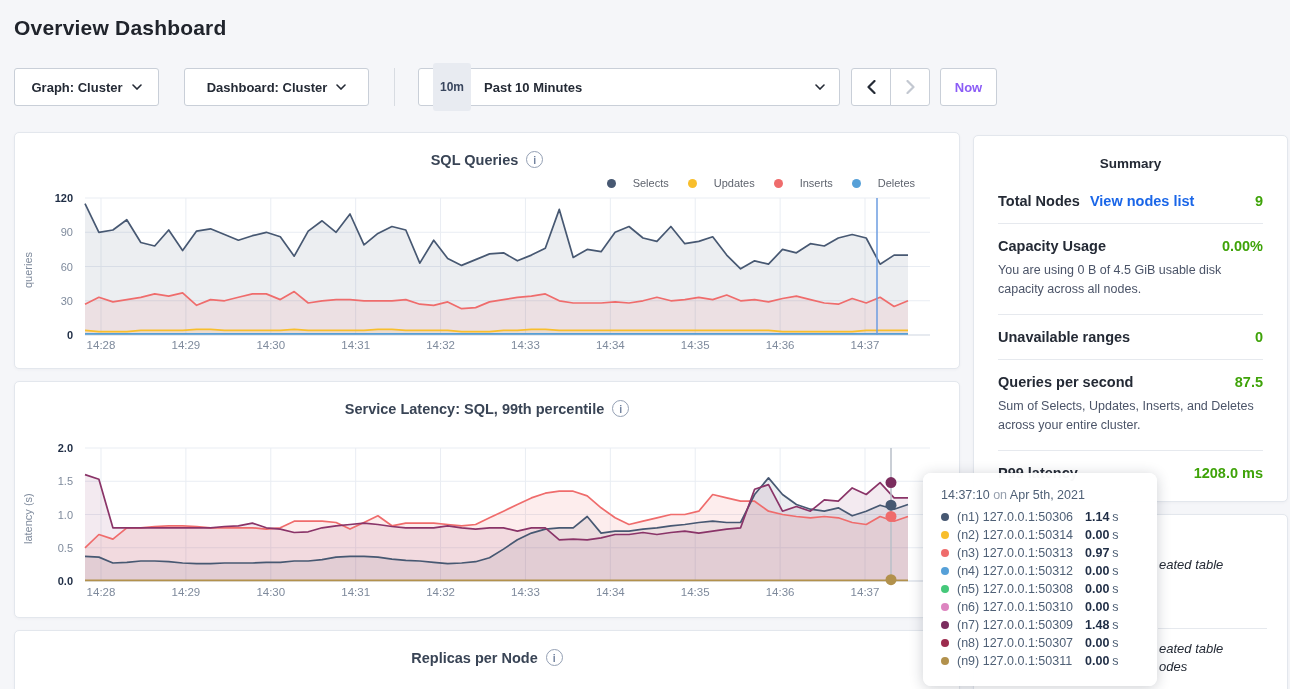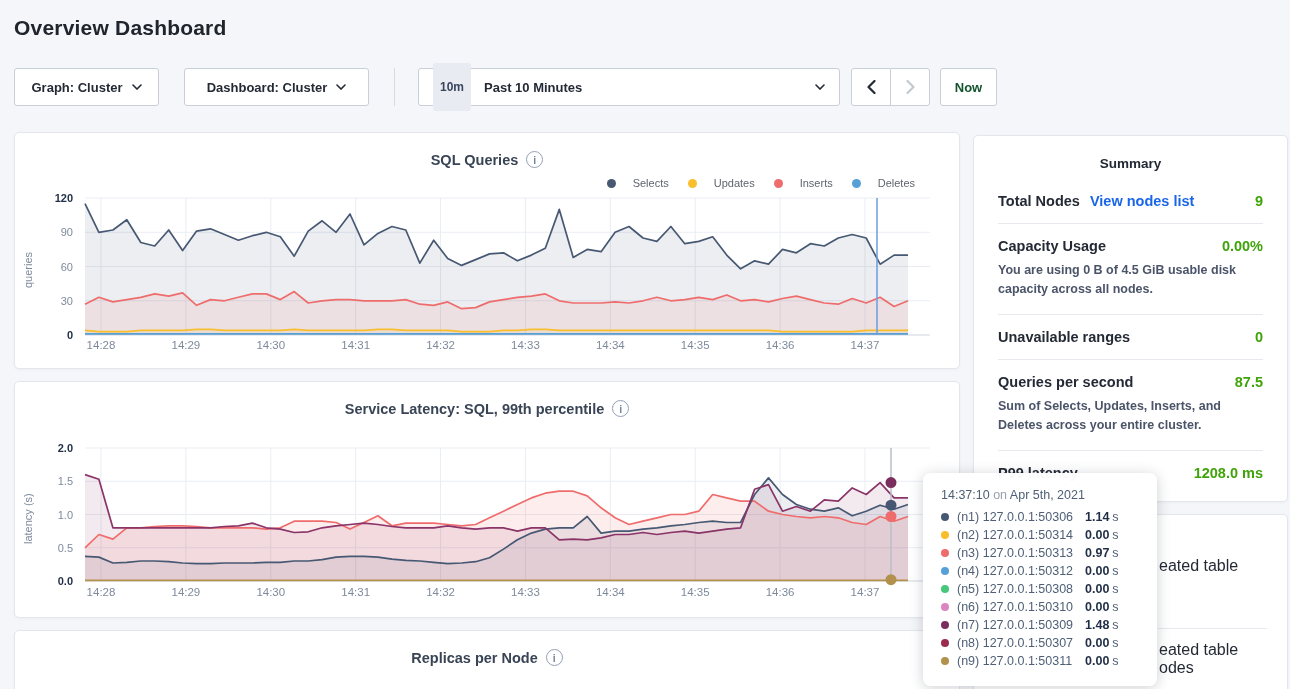--- a/index.html
+++ b/index.html
@@ -14,21 +14,21 @@
   .btn { position:absolute; height:38px; background:#fff; border:1px solid #c9cfd8; border-radius:3px;
          display:flex; align-items:center; justify-content:center; font-size:13px; font-weight:700; color:#242a35; cursor:pointer; }
   .dd-graph { left:14px; width:145px; }
   .dd-dash { left:184px; width:185px; }
   .ctrl-divider { position:absolute; left:394px; top:0; width:1px; height:38px; background:#d8dce2; }
   .time-range { left:418px; width:422px; justify-content:flex-start; padding:0 14px; }
   .time-badge { background:#e8ebf1; color:#39465e; font-size:12px; font-weight:700; border-radius:3px; padding:17px 7px; margin-right:13px; }
   .time-chev { margin-left:auto; }
   .nav-prev { left:851px; width:40px; border-radius:3px 0 0 3px; }
   .nav-next { left:890px; width:40px; border-radius:0 3px 3px 0; }
-  .now-btn { left:940px; width:57px; color:#14532d; }
+  .now-btn { left:940px; width:57px; color:#8b5cf6; }
   .chev-svg { display:block; }
 
   
   .panel { position:absolute; background:#fff; border:1px solid #e3e7ed; border-radius:5px; box-shadow:0 1px 3px rgba(40,50,70,.04); }
   .chart-panel-1 { left:14px; top:132px; width:946px; height:237px; }
   .chart-panel-2 { left:14px; top:381px; width:946px; height:237px; }
   .chart-panel-3 { left:14px; top:630px; width:946px; height:120px; }
   .chart-title { position:absolute; top:18px; left:0; width:100%; display:flex; align-items:center; justify-content:center; gap:8px;
                  font-size:14.5px; font-weight:700; color:#394455; }
   .info-icon { width:17px; height:17px; border:1px solid #94a0b4; border-radius:50%; color:#7484a0; font-size:10.5px;
@@ -40,24 +40,24 @@
           writing-mode:vertical-rl; transform:rotate(180deg); height:84px; text-align:center; }
   .chart-svg { position:absolute; left:0; top:55px; }
 
   
   .summary-panel { left:973px; top:135px; width:315px; height:367px; padding:16px 24px 0 24px; }
   .summary-title { text-align:center; font-size:13.5px; font-weight:700; color:#242a35; margin-top:4px; margin-bottom:22px; }
   .sum-row { display:flex; align-items:baseline; font-size:14.5px; font-weight:700; color:#242a35; }
   .sum-row .spacer { flex:1; }
   .sum-value { color:#3fa309; font-weight:700; }
   .sum-link { color:#1a66e8; margin-left:10px; cursor:pointer; }
-  .sum-desc { font-size:12.5px; font-weight:700; color:#4b5468; line-height:1.55; margin-top:7px; }
+  .sum-desc { font-size:12.5px; font-weight:400; color:#4b5468; line-height:1.55; margin-top:7px; }
   .sum-div { height:1px; background:#e6e9ee; margin:14px 0; }
   .events-panel { left:973px; top:514px; width:315px; height:200px; }
-  .ev-frag { position:absolute; font-size:16px; color:#242a35; white-space:nowrap; }
+  .ev-frag { position:absolute; font-size:13px; color:#242a35; white-space:nowrap;font-style:italic; }
   .ev-div { position:absolute; left:184px; right:20px; height:1px; background:#e6e9ee; }
 
   
   .tooltip { position:absolute; left:923px; top:473px; width:234px; height:213px; background:rgba(255,255,255,.97);
              border-radius:8px; box-shadow:0 2px 14px rgba(30,40,60,.22); z-index:50; padding:15px 0 0 18px; }
   .tt-header { font-size:12.5px; color:#4f6076; margin-bottom:6px; }
   .tt-on { color:#97a0ae; }
   .tt-row { display:flex; align-items:center; height:18px; font-size:12.5px; color:#4f6076; }
   .tt-dot { width:8px; height:8px; border-radius:50%; margin-right:8px; flex:none; }
   .tt-node { width:128px; white-space:nowrap; }

